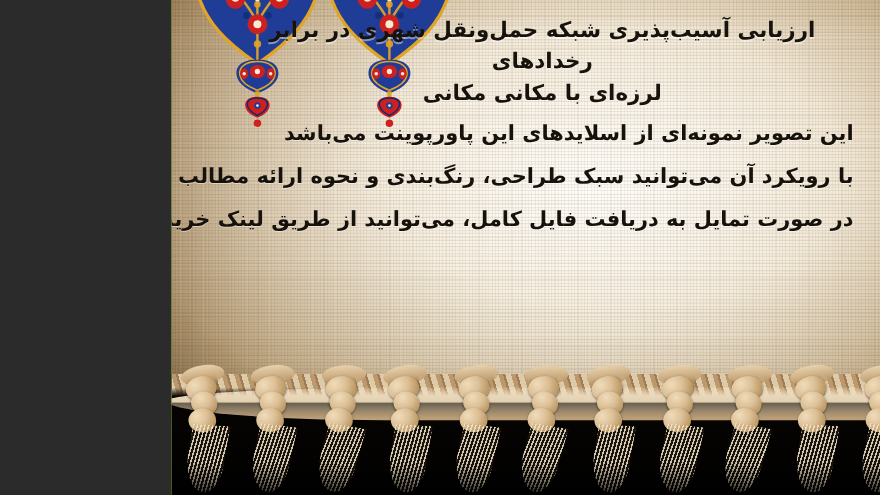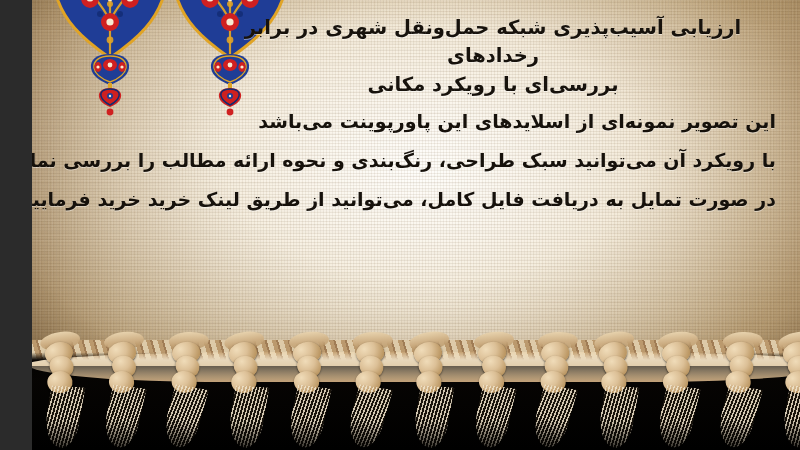--- a/index.html
+++ b/index.html
@@ -5,21 +5,21 @@
 <style>
   html,body{margin:0;padding:0;}
   body{
     width:800px;height:450px;overflow:hidden;
     font-family:"DejaVu Sans","Liberation Sans",sans-serif;
     background:#2b2b2b;
   }
 
   
   .slide{
-    position:relative;width:768px;height:450px;overflow:hidden;
+    position:relative;width:644px;height:450px;overflow:hidden;
     background:#84cc16;
     text-decoration:underline;
   }
 
   
   .canvas-sheet{
     position:absolute;left:0;top:0;width:800px;height:366px;
     background:
       radial-gradient(ellipse 420px 260px at 48% 46%, rgba(255,253,246,0.96) 0%, rgba(250,244,230,0.55) 55%, rgba(236,224,201,0.0) 100%),
       linear-gradient(to right,
@@ -296,21 +296,21 @@
       <path d="M24 35 C 17 35 14 38 15 42 C 16 46 20 49 24 51 C 28 49 32 46 33 42 C 34 38 31 35 24 35 Z" fill="none" stroke="#122a70" stroke-width="1.4"></path>
       <circle cx="24" cy="42" r="3" fill="#1f3d96"></circle>
       <circle cx="24" cy="42" r="1.2" fill="#f6ead2"></circle>
       <circle cx="24" cy="58" r="3.4" fill="#cf2020"></circle>
     </svg>
   </div>
 
   <div class="title">
     <span>ارزیابی آسیب‌پذیری شبکه حمل‌ونقل شهری در برابر رخدادهای</span>
     <br>
-    <span>بررسی‌ای با رویکرد مکانی</span>
+    <span>لرزه‌ای با مکانی مکانی</span>
   </div>
 
   <div class="body-block">
     <p class="body-line">این تصویر نمونه‌ای از اسلایدهای این پاورپوینت می‌باشد</p>
     <p class="body-line">با رویکرد آن می‌توانید سبک طراحی، رنگ‌بندی و نحوه ارائه مطالب را بررسی نمایید</p>
     <p class="body-line">در صورت تمایل به دریافت فایل کامل، می‌توانید از طریق لینک خرید خرید فرمایید</p>
   </div>
 
   <div class="dark-band"></div>
   <div class="selvedge"></div>

